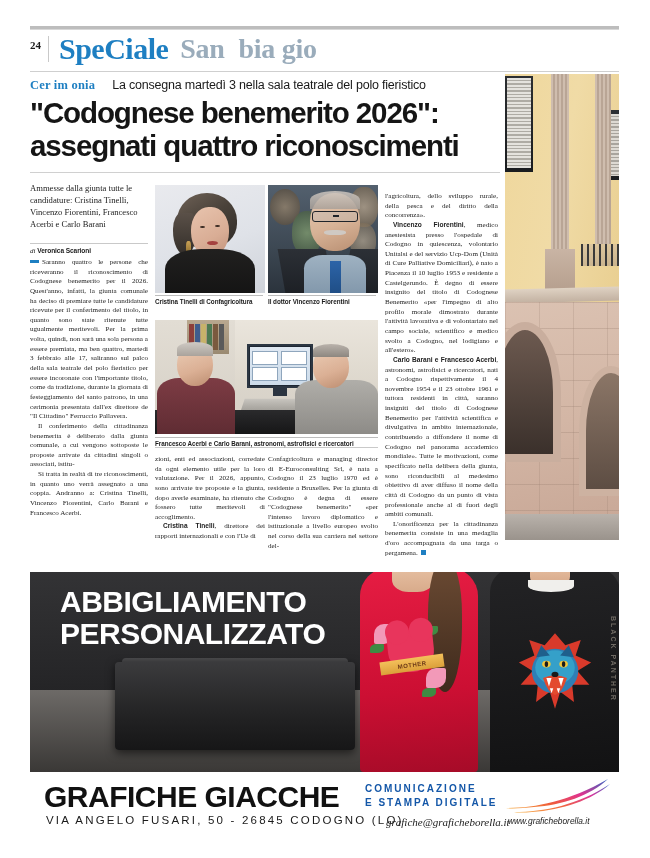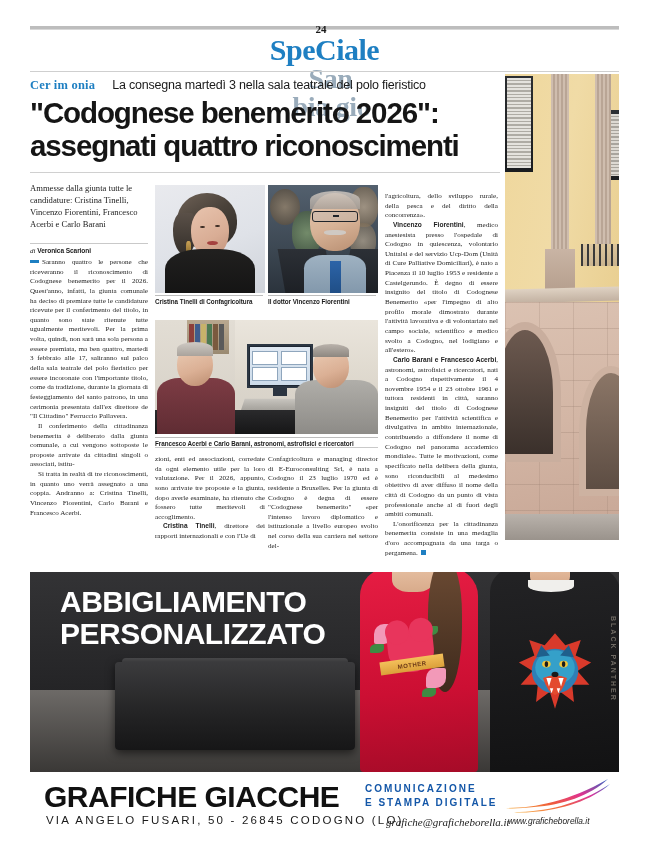--- a/index.html
+++ b/index.html
@@ -20,21 +20,21 @@
   .masthead-rule-top {
     position: absolute; left: 30px; top: 26px; width: 589px; height: 3px;
     background: #bdbdbd;
   }
   .masthead-rule-top:after {
     content: ""; position: absolute; left: 0; top: 3px; width: 100%; height: 1px;
     background: #d8d8d8;
   }
   .masthead {
     position: absolute; left: 30px; top: 32px; width: 589px; height: 34px;
-    display: flex; align-items: center; flex-direction: column;
+    display: flex; align-items: center;
   }
   .pagenum {
     font-family: "Liberation Serif", serif;
     font-weight: bold; font-size: 11px; color: #1a1a1a;
     padding-right: 7px; line-height: 1;
     margin-top: -8px;
   }
   .masthead-divider {
     width: 1px; height: 26px; background: #c9c9c9; margin-right: 10px;
   }

